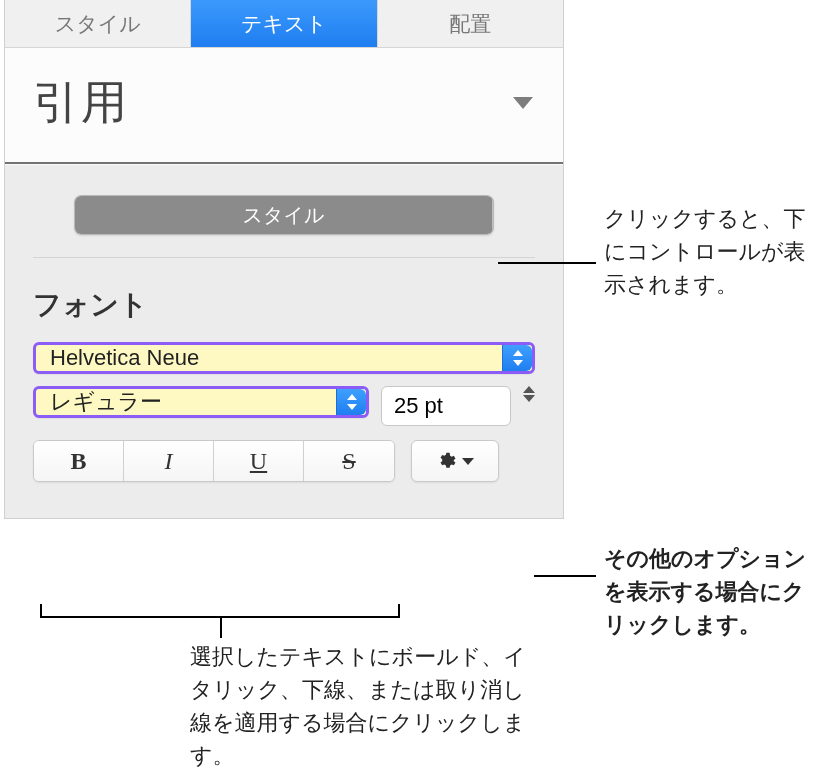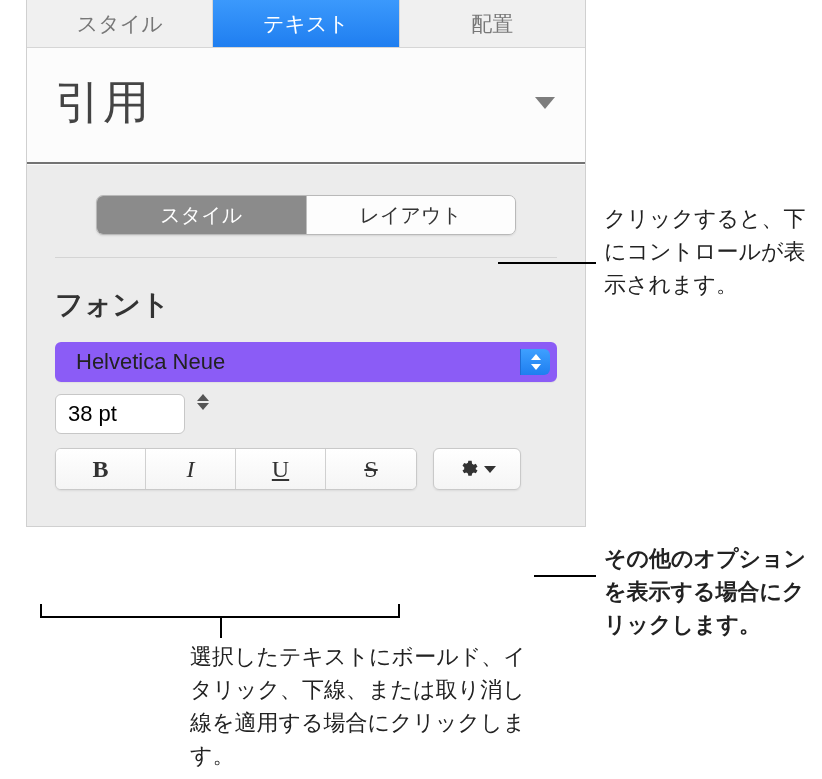--- a/index.html
+++ b/index.html
@@ -7,21 +7,21 @@
     font-family: -apple-system, "Helvetica Neue", Arial, sans-serif;
     background: #fff;
     width: 822px;
     height: 779px;
     position: relative;
     overflow: hidden;
   }
 
   .panel {
     position: absolute;
-    left: 26px;
+    left: 4px;
     top: 0;
     width: 560px;
     border: 1px solid #d0d0d0;
     border-top: none;
     background: #f4f4f4;
   }
 
   
   .tabs {
     display: flex;
@@ -107,24 +107,24 @@
 
   .section-label {
     font-size: 28px;
     color: #333;
     font-weight: 600;
     margin-bottom: 18px;
   }
 
   .select {
     position: relative;
-    background: #8b5cf6;
-    border: 7px solid #8b5cf6;
+    background: #fef9c3;
+    border: 3px solid #8b5cf6;
     border-radius: 6px;
-    height: 40px;
+    height: 32px;
     display: flex;
     align-items: center;
     padding: 0 40px 0 14px;
     font-size: 22px;
     color: #222;
     box-shadow: 0 1px 1px rgba(0,0,0,0.05);
   }
   .select.full { width: 100%; margin-bottom: 12px; }
 
   .row2 {
@@ -279,40 +279,44 @@
     <span class="parastyle-name">引用</span>
     <span class="parastyle-chevron"></span>
   </div>
 
   <div class="panel-body">
 
     <div class="seg">
       <div class="seg-item active">
         <span>スタイル</span>
       </div>
-      <div class="seg-item">
-        <span>レイアウト</span>
-      </div>
     </div>
 
     <hr class="divider">
 
     <div class="section-label">フォント</div>
 
     <div class="select full">
       <span>Helvetica Neue</span>
       <span class="bluecap">
         <span class="a up"></span>
           <span class="a down"></span>
       </span>
     </div>
 
     <div class="row2">
+      <div class="select variant">
+        <span>レギュラー</span>
+        <span class="bluecap">
+          <span class="a up"></span>
+            <span class="a down"></span>
+        </span>
+      </div>
       <div class="sizebox">
-        <span>38 pt</span>
+        <span>25 pt</span>
       </div>
       <div class="stepper">
         <span class="step-arrow up"></span>
         <span class="step-arrow down"></span>
       </div>
     </div>
 
     <div class="row3">
       <div class="btn-group">
         <div class="btn bold">

